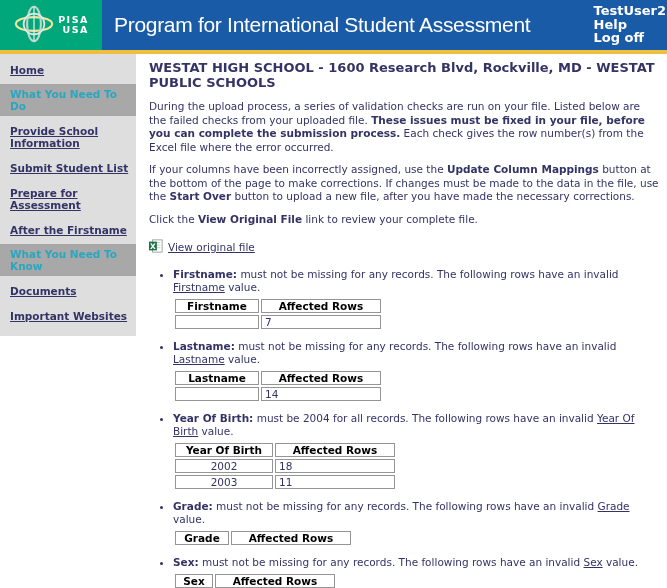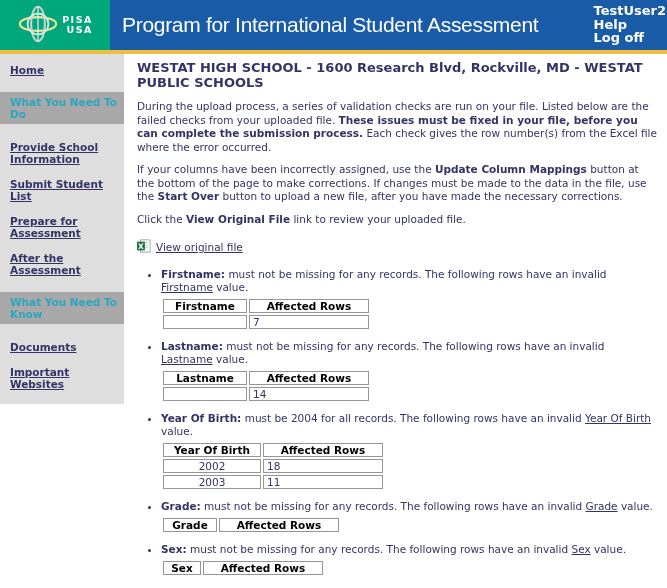--- a/index.html
+++ b/index.html
@@ -4,41 +4,41 @@
 <style>
   html,body { margin:0; padding:0; background:#fff; }
   .page {
     width:667px; height:588px; position:relative; overflow:hidden;
     background:#fff; font-family:"DejaVu Sans","Liberation Sans",sans-serif;
     font-size:10.5px; color:#333366;
   }
   
   .hdr { display:flex; height:50px; }
   .logo-block {
-    width:110px; background:#00A77B; display:flex; align-items:center;
+    width:102px; background:#00A77B; display:flex; align-items:center;
     justify-content:center; gap:3px;
   }
   .logo-text { color:#fff; font-weight:bold; font-size:9.5px; line-height:10px;
     letter-spacing:1.5px; text-align:right; }
   .title-bar { flex:1; background:#1A5BA8; position:relative;
     display:flex; align-items:center; padding-left:12px; }
   .app-title { color:#fff; font-weight:normal; font-size:21px;
     font-family:"Liberation Sans",sans-serif; letter-spacing:-0.3px; white-space:nowrap; margin:0; }
   .user-box { position:absolute; top:4px; right:1px; color:#fff;
     font-size:13px; font-weight:bold; line-height:13.5px; }
   .user-box .ulink { display:block; color:#fff; text-decoration:none; cursor:pointer; }
   .gold-bar { height:4px; background:#EFBE3F; }
 
   
   .content { display:flex; align-items:flex-start; }
-  .sidebar { width:124px; background:#DEDEDE; padding:3px 0 8px; flex:none; }
+  .sidebar { width:136px; background:#DEDEDE; padding:3px 0 8px; flex:none; }
   .side-link { display:block; padding:7px 4px 6px 10px; color:#333366;
     font-weight:bold; text-decoration:underline; cursor:pointer; }
   .side-section { background:#A8A8A8; color:#2BA6BF; font-weight:bold;
-    padding:4px 4px 4px 10px; margin:10px 0; }
+    padding:4px 4px 4px 10px; margin:2px 0; }
   .main { flex:1; padding:4px 8px 0 13px; }
 
   
   .school-banner { font-weight:bold; font-size:13px; margin:2px 0 10px; }
   p.intro { margin:0 0 9px; line-height:13.5px; }
   .bold { font-weight:bold; }
   .u { text-decoration:underline; }
   .view-file { display:flex; align-items:center; gap:5px; margin:13px 0 4px; }
   .view-file a { color:#333366; cursor:pointer; }
 
@@ -84,34 +84,34 @@
   <div class="gold-bar"></div>
 
   <div class="content">
 
     <div class="sidebar">
       <a class="side-link">Home</a>
       <div class="side-section">What You Need To Do</div>
       <a class="side-link">Provide School Information</a>
       <a class="side-link">Submit Student List</a>
       <a class="side-link">Prepare for Assessment</a>
-      <a class="side-link">After the Assessment</a>
+      <a class="side-link">After the Firstname</a>
       <div class="side-section">What You Need To Know</div>
       <a class="side-link">Documents</a>
       <a class="side-link">Important Websites</a>
     </div>
 
     <div class="main">
       <div class="school-banner">WESTAT HIGH SCHOOL  -  1600 Research Blvd, Rockville, MD  -  WESTAT PUBLIC SCHOOLS</div>
 
       <p class="intro"><span>During the upload process, a series of validation checks are run on your file. Listed below are the failed checks from your uploaded file. </span><span class="bold">These issues must be fixed in your file, before you can complete the submission process.</span><span> Each check gives the row number(s) from the Excel file where the error occurred.</span></p>
 
       <p class="intro"><span>If your columns have been incorrectly assigned, use the </span><span class="bold">Update Column Mappings</span><span> button at the bottom of the page to make corrections. If changes must be made to the data in the file, use the </span><span class="bold">Start Over</span><span> button to upload a new file, after you have made the necessary corrections.</span></p>
 
-      <p class="intro"><span>Click the </span><span class="bold">View Original File</span><span> link to review your uploaded file.</span></p>
+      <p class="intro"><span>Click the </span><span class="bold">View Original File</span><span> link to review your complete file.</span></p>
 
       <div class="view-file">
         <span>
           <svg width="14" height="14" viewBox="0 0 16 16">
             <rect x="4" y="1" width="11" height="14" fill="#fff" stroke="#9a9a9a" stroke-width="1"></rect>
             <line x1="7" y1="4" x2="13" y2="4" stroke="#b9c7b9" stroke-width="1"></line>
             <line x1="7" y1="7" x2="13" y2="7" stroke="#b9c7b9" stroke-width="1"></line>
             <line x1="7" y1="10" x2="13" y2="10" stroke="#b9c7b9" stroke-width="1"></line>
             <rect x="0" y="3" width="9" height="10" fill="#1E7145"></rect>
             <text x="4.5" y="11" font-size="8.5" font-weight="bold" fill="#fff" text-anchor="middle" font-family="DejaVu Sans, sans-serif">X</text>

